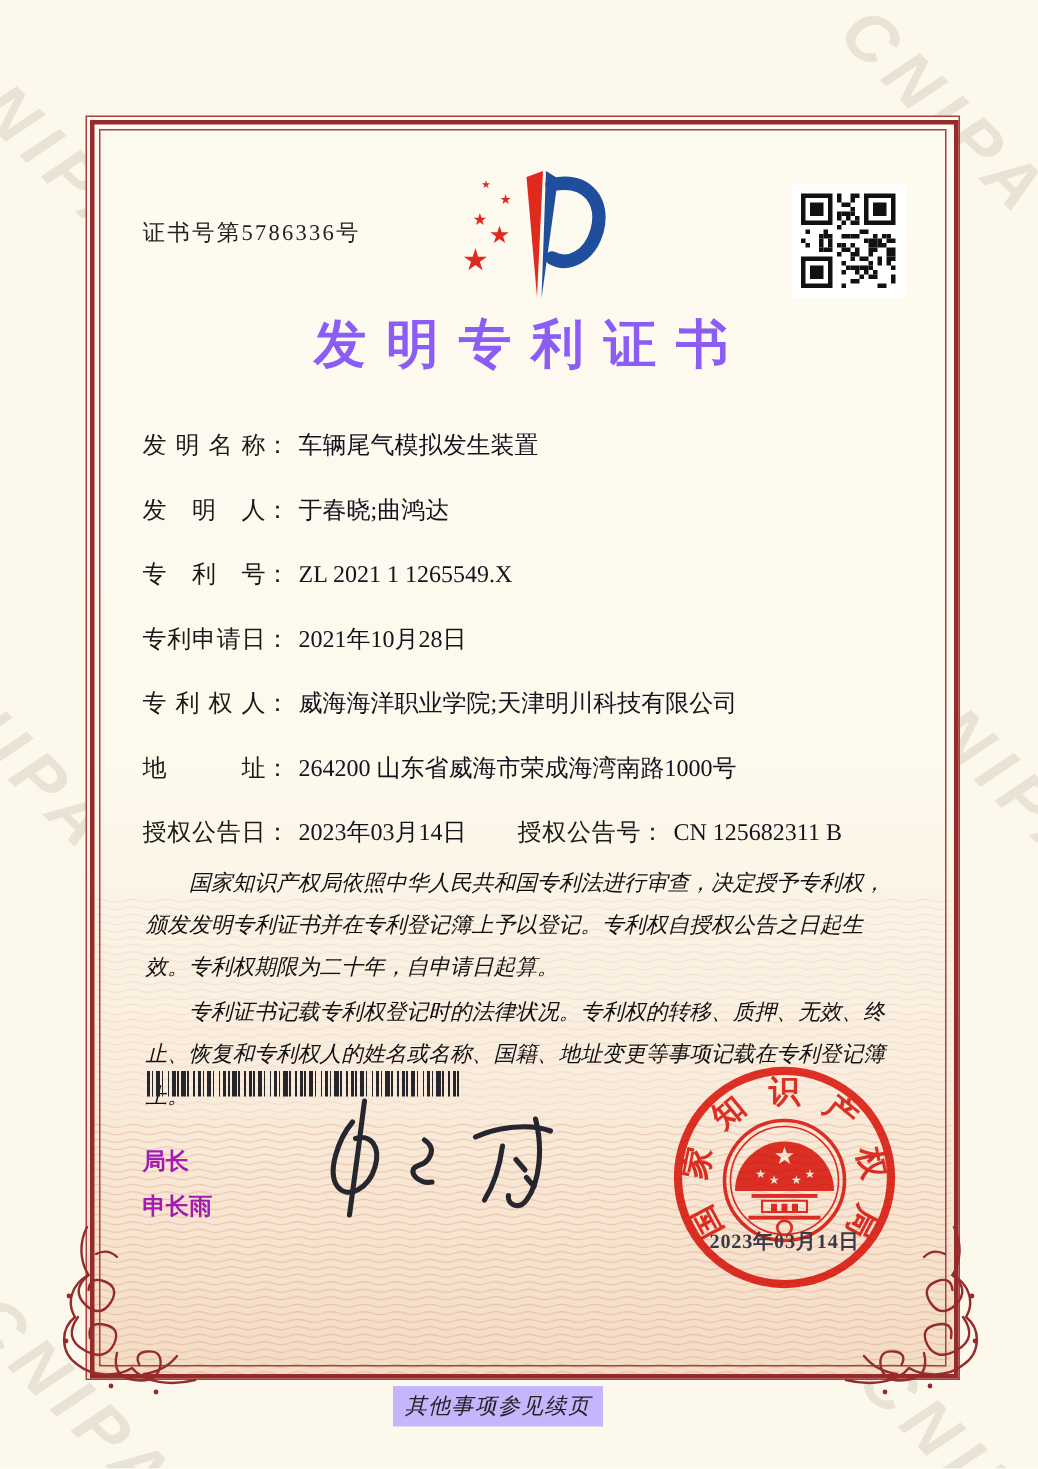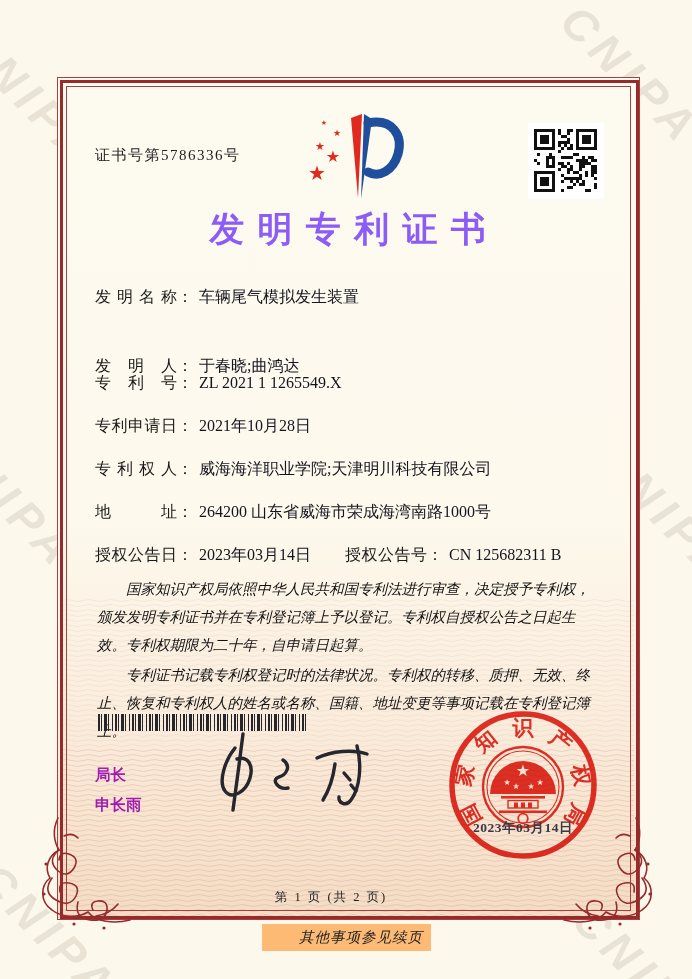--- a/index.html
+++ b/index.html
@@ -40,22 +40,22 @@
   #signature{position:absolute;left:205px;top:728px;width:178px;height:88px;}
   #seal{position:absolute;left:445px;top:707px;width:156px;height:156px;opacity:0.94;
         mix-blend-mode:multiply;}
   #seal-date{position:absolute;left:445px;top:819px;width:156px;text-align:center;
      font-size:13.5px;font-weight:600;color:#3a3a46;letter-spacing:0.5px;}
   .flourish{position:absolute;width:112px;height:124px;}
   #flourish-left{left:34px;top:816px;}
   #flourish-right{left:548px;top:816px;transform:scaleX(-1);}
   #page-num{position:absolute;left:57px;top:889px;width:548px;text-align:center;
      font-size:12.5px;letter-spacing:2px;color:#222;}
-  #cont-box{position:absolute;left:262px;top:924px;width:140px;height:27px;background:#fdba74;
-     display:flex;align-items:center;justify-content:center;padding-left:29px;}
+  #cont-box{position:absolute;left:262px;top:924px;width:140px;height:27px;background:#c4b5fd;
+     display:flex;align-items:center;justify-content:center;}
   #cont-note{font-size:14.5px;font-style:italic;letter-spacing:1px;color:#222;}
 </style>
 </head>
 <body>
 
 <div id="page">
 
   <div id="wm-layer">
       <div class="wm" style="left: -14px; top: 16px;">CNIPA</div>
       <div class="wm" style="left: 196px; top: 96px;">CNIPA</div>
@@ -206,21 +206,21 @@
       <rect x="66" y="63" width="3" height="3" fill="#111"></rect>
       <rect x="33" y="66" width="3" height="3" fill="#111"></rect>
       <rect x="57" y="66" width="3" height="3" fill="#111"></rect>
       <rect x="60" y="66" width="3" height="3" fill="#111"></rect>
     </svg>
 
   <div id="page-title">发明专利证书</div>
 
   <div id="fields">
       <div class="row" style="top: 287px;"><span class="flabel">发明名称</span><span class="fcolon">：</span><span class="fvalue">车辆尾气模拟发生装置</span></div>
-      <div class="row" style="top: 330px; margin-top: 26px;"><span class="flabel">发明人</span><span class="fcolon">：</span><span class="fvalue">于春晓;曲鸿达</span></div>
+      <div class="row" style="top: 330px;"><span class="flabel">发明人</span><span class="fcolon">：</span><span class="fvalue">于春晓;曲鸿达</span></div>
       <div class="row" style="top: 373px;"><span class="flabel">专利号</span><span class="fcolon">：</span><span class="fvalue">ZL 2021 1 1265549.X</span></div>
       <div class="row" style="top: 416px;"><span class="flabel">专利申请日</span><span class="fcolon">：</span><span class="fvalue">2021年10月28日</span></div>
       <div class="row" style="top: 459px;"><span class="flabel">专利权人</span><span class="fcolon">：</span><span class="fvalue">威海海洋职业学院;天津明川科技有限公司</span></div>
       <div class="row" style="top: 502px;"><span class="flabel">地址</span><span class="fcolon">：</span><span class="fvalue">264200 山东省威海市荣成海湾南路1000号</span></div>
       <div class="row" style="top: 545px;"><span class="flabel">授权公告日</span><span class="fcolon">：</span><span class="fvalue">2023年03月14日</span><span class="pair2"><span class="flabel">授权公告号</span><span class="fcolon">：</span><span class="fvalue">CN 125682311 B</span></span></div>
     </div>
 
   <div id="legal">
     <p>国家知识产权局依照中华人民共和国专利法进行审查，决定授予专利权，颁发发明专利证书并在专利登记簿上予以登记。专利权自授权公告之日起生效。专利权期限为二十年，自申请日起算。</p>
     <p>专利证书记载专利权登记时的法律状况。专利权的转移、质押、无效、终止、恢复和专利权人的姓名或名称、国籍、地址变更等事项记载在专利登记簿上。</p>
@@ -303,18 +303,17 @@
       <path d="M44,86 q-4,16 12,18 q15,2 17,-10 q1,-10 -9,-9 q-9,1 -5,9"></path>
       <path d="M62,100 q14,-2 22,-12"></path>
       <path d="M30,20 q8,-4 14,2"></path>
       <circle cx="12" cy="48" r="1.6" fill="#952b2b" stroke="none"></circle>
       <circle cx="10" cy="78" r="1.6" fill="#952b2b" stroke="none"></circle>
       <circle cx="40" cy="108" r="1.6" fill="#952b2b" stroke="none"></circle>
       <circle cx="70" cy="112" r="1.6" fill="#952b2b" stroke="none"></circle>
     </g>
   </svg>
 
-  <div id="page-num">第 1 页 (共 2 页)</div>
   <div id="cont-box">
     <span id="cont-note">其他事项参见续页</span>
   </div>
 
 </div>
 
 </body></html>

